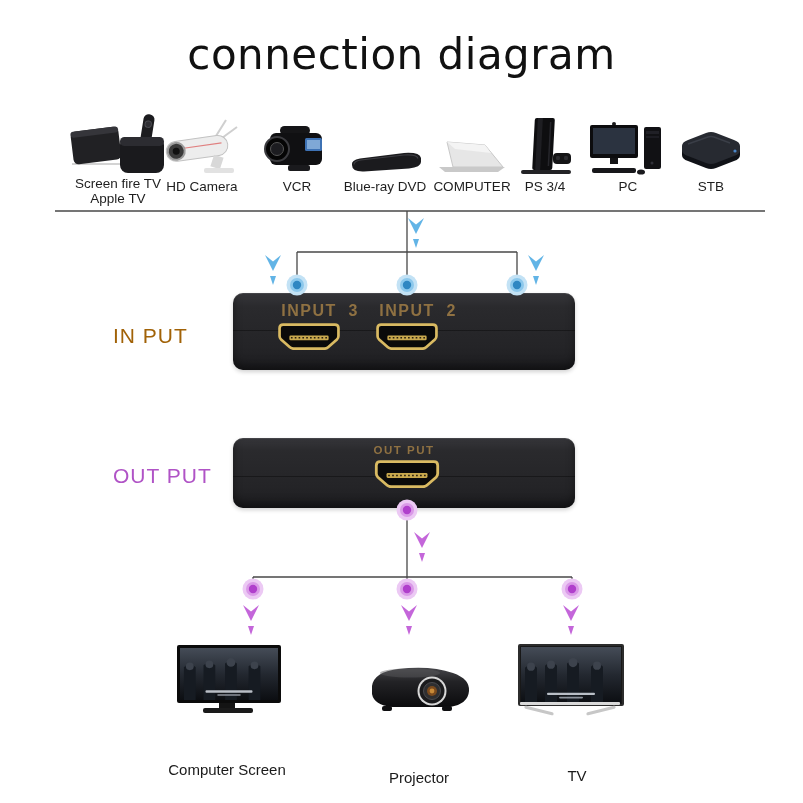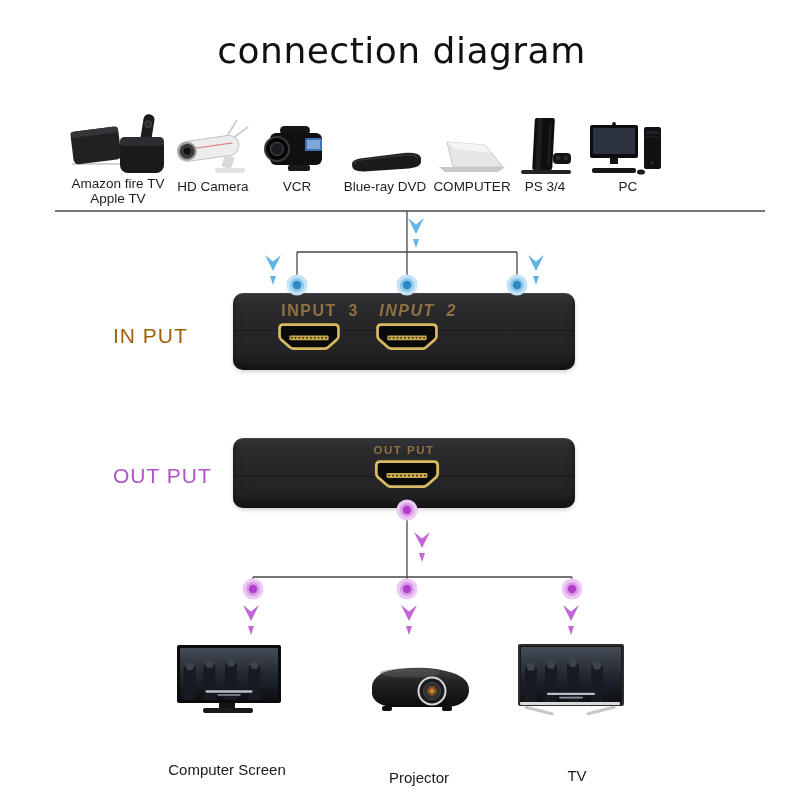--- a/index.html
+++ b/index.html
@@ -1,21 +1,21 @@
 <!DOCTYPE html>
 <html><head>
 <meta charset="utf-8">
 <style>
   html,body{margin:0;padding:0;background:#fff;}
   #canvas{position:relative;width:803px;height:803px;background:#ffffff;overflow:hidden;
           font-family:"Liberation Sans",sans-serif;color:#1c1c1c;}
   .abs{position:absolute;}
   
   #title{left:0;top:30px;width:803px;text-align:center;font-family:"DejaVu Sans",sans-serif;
-         font-size:36px;font-weight:500;color:#111;letter-spacing:0.5px;}
+         font-size:42px;font-weight:500;color:#111;letter-spacing:0.5px;}
   
   .source{position:absolute;top:110px;height:96px;display:flex;flex-direction:column;align-items:center;}
   .source .iconbox{height:66px;display:flex;align-items:flex-end;justify-content:center;}
   .source .lbl{font-size:13.5px;color:#1e1e1e;line-height:15px;margin-top:3px;white-space:nowrap;}
   .source .lbl2{font-size:13.5px;color:#1e1e1e;line-height:15px;white-space:nowrap;}
   
   .devbox{position:absolute;left:233px;width:342px;border-radius:10px;
           background:linear-gradient(#36363a 0%,#2a2a2d 18%,#242427 70%,#1d1d20 100%);
           box-shadow:inset 0 1px 1px rgba(255,255,255,.10), inset 0 -5px 8px rgba(0,0,0,.45), 0 2px 4px rgba(0,0,0,.18);}
   .devbox .seam{position:absolute;left:0;right:0;height:1px;background:rgba(0,0,0,.35);}
@@ -54,25 +54,25 @@
           <rect x="2" y="16" width="48" height="6" rx="3" fill="#35353a"></rect>
         </g>
         <g transform="rotate(9 76 22)">
           <rect x="71" y="1" width="11" height="44" rx="5" fill="#1c1c1f"></rect>
           <circle cx="76.5" cy="11" r="3.2" fill="#2e2e33" stroke="#4a4a50" stroke-width="1"></circle>
         </g>
         <rect x="50" y="24" width="44" height="36" rx="8" fill="#1a1a1d"></rect>
         <rect x="50" y="24" width="44" height="9" rx="4.5" fill="#2c2c31"></rect>
       </svg>
     </div>
-    <div class="lbl">Amazon fire TV</div>
+    <div class="lbl">Screen fire TV</div>
     <div class="lbl2">Apple TV</div>
   </div>
 
-  <div class="source" style="left:171px;width:84px;">
+  <div class="source" style="left:160px;width:84px;">
     <div class="iconbox">
       <svg width="84" height="58" viewBox="0 0 84 58">
         <line x1="56" y1="18" x2="66" y2="2" stroke="#cfcfcf" stroke-width="2"></line>
         <line x1="62" y1="20" x2="77" y2="9" stroke="#cfcfcf" stroke-width="2"></line>
         <g transform="rotate(-8 40 30)">
           <rect x="6" y="20" width="62" height="20" rx="10" fill="#ededed" stroke="#c2c2c2"></rect>
           <line x1="22" y1="28" x2="62" y2="28" stroke="#e08080" stroke-width="1.2"></line>
           <circle cx="16" cy="30" r="8.5" fill="#3a3a3a" stroke="#9c9c9c" stroke-width="2"></circle>
           <circle cx="16" cy="30" r="3.5" fill="#101010"></circle>
         </g>
@@ -147,32 +147,43 @@
         <rect x="58" y="11" width="13" height="3" fill="#202026"></rect>
         <rect x="58" y="16" width="13" height="2" fill="#1c1c22"></rect>
         <circle cx="64" cy="43" r="1.5" fill="#303038"></circle>
         <rect x="4" y="48" width="44" height="5" rx="2" fill="#17171a"></rect>
         <ellipse cx="53" cy="52" rx="4" ry="2.6" fill="#1a1a1d"></ellipse>
       </svg>
     </div>
     <div class="lbl">PC</div>
   </div>
 
+  <div class="source" style="left:672px;width:78px;">
+    <div class="iconbox">
+      <svg width="78" height="52" viewBox="0 0 78 52">
+        <path d="M10 26 L10 31 Q10 35 16 37 L34 44 Q39 46 44 44 L62 37 Q68 35 68 31 L68 26" fill="#101217"></path>
+        <path d="M10 22 Q10 18 16 16 L34 9 Q39 7 44 9 L62 16 Q68 18 68 22 L68 26 Q68 30 62 32 L44 39 Q39 41 34 39 L16 32 Q10 30 10 26 Z" fill="#272a31"></path>
+        <path d="M16 20 L36 13 Q39 12 42 13 L58 19" stroke="#3a3e47" fill="none" stroke-width="1.5"></path>
+        <circle cx="63" cy="27" r="1.6" fill="#4a86c8"></circle>
+      </svg>
+    </div>
+    <div class="lbl">STB</div>
+  </div>
 
   <div class="devbox" style="top:293px;height:77px;">
     <div class="seam" style="top:37px;"></div>
     <div class="portgroup" style="left:26px;">
       <span class="portlabel">INPUT  3</span>
       <svg width="62" height="27" viewBox="0 0 60 26" style="margin:3px auto 0;">
         <path d="M5 1.5 H55 Q58.5 1.5 58.5 5 V12.5 Q58.5 14.5 57 16 L48.5 23.5 Q47 24.8 44.8 24.8 H15.2 Q13 24.8 11.5 23.5 L3 16 Q1.5 14.5 1.5 12.5 V5 Q1.5 1.5 5 1.5 Z" fill="#0a0a0a" stroke="#d9ba62" stroke-width="2.6"></path>
         <rect x="11" y="12" width="38" height="4.6" rx="1.2" fill="#c9a94e"></rect>
         <line x1="12.5" y1="14.3" x2="47.5" y2="14.3" stroke="#2c2310" stroke-width="1.4" stroke-dasharray="1.6 2.1"></line>
       </svg>
     </div>
-    <div class="portgroup" style="left:124px;font-style:italic;">
+    <div class="portgroup" style="left:124px;">
       <span class="portlabel">INPUT  2</span>
       <svg width="62" height="27" viewBox="0 0 60 26" style="margin:3px auto 0;">
         <path d="M5 1.5 H55 Q58.5 1.5 58.5 5 V12.5 Q58.5 14.5 57 16 L48.5 23.5 Q47 24.8 44.8 24.8 H15.2 Q13 24.8 11.5 23.5 L3 16 Q1.5 14.5 1.5 12.5 V5 Q1.5 1.5 5 1.5 Z" fill="#0a0a0a" stroke="#d9ba62" stroke-width="2.6"></path>
         <rect x="11" y="12" width="38" height="4.6" rx="1.2" fill="#c9a94e"></rect>
         <line x1="12.5" y1="14.3" x2="47.5" y2="14.3" stroke="#2c2310" stroke-width="1.4" stroke-dasharray="1.6 2.1"></line>
       </svg>
     </div>
   </div>
   <div class="sidelabel" id="inlabel">IN PUT</div>
 

